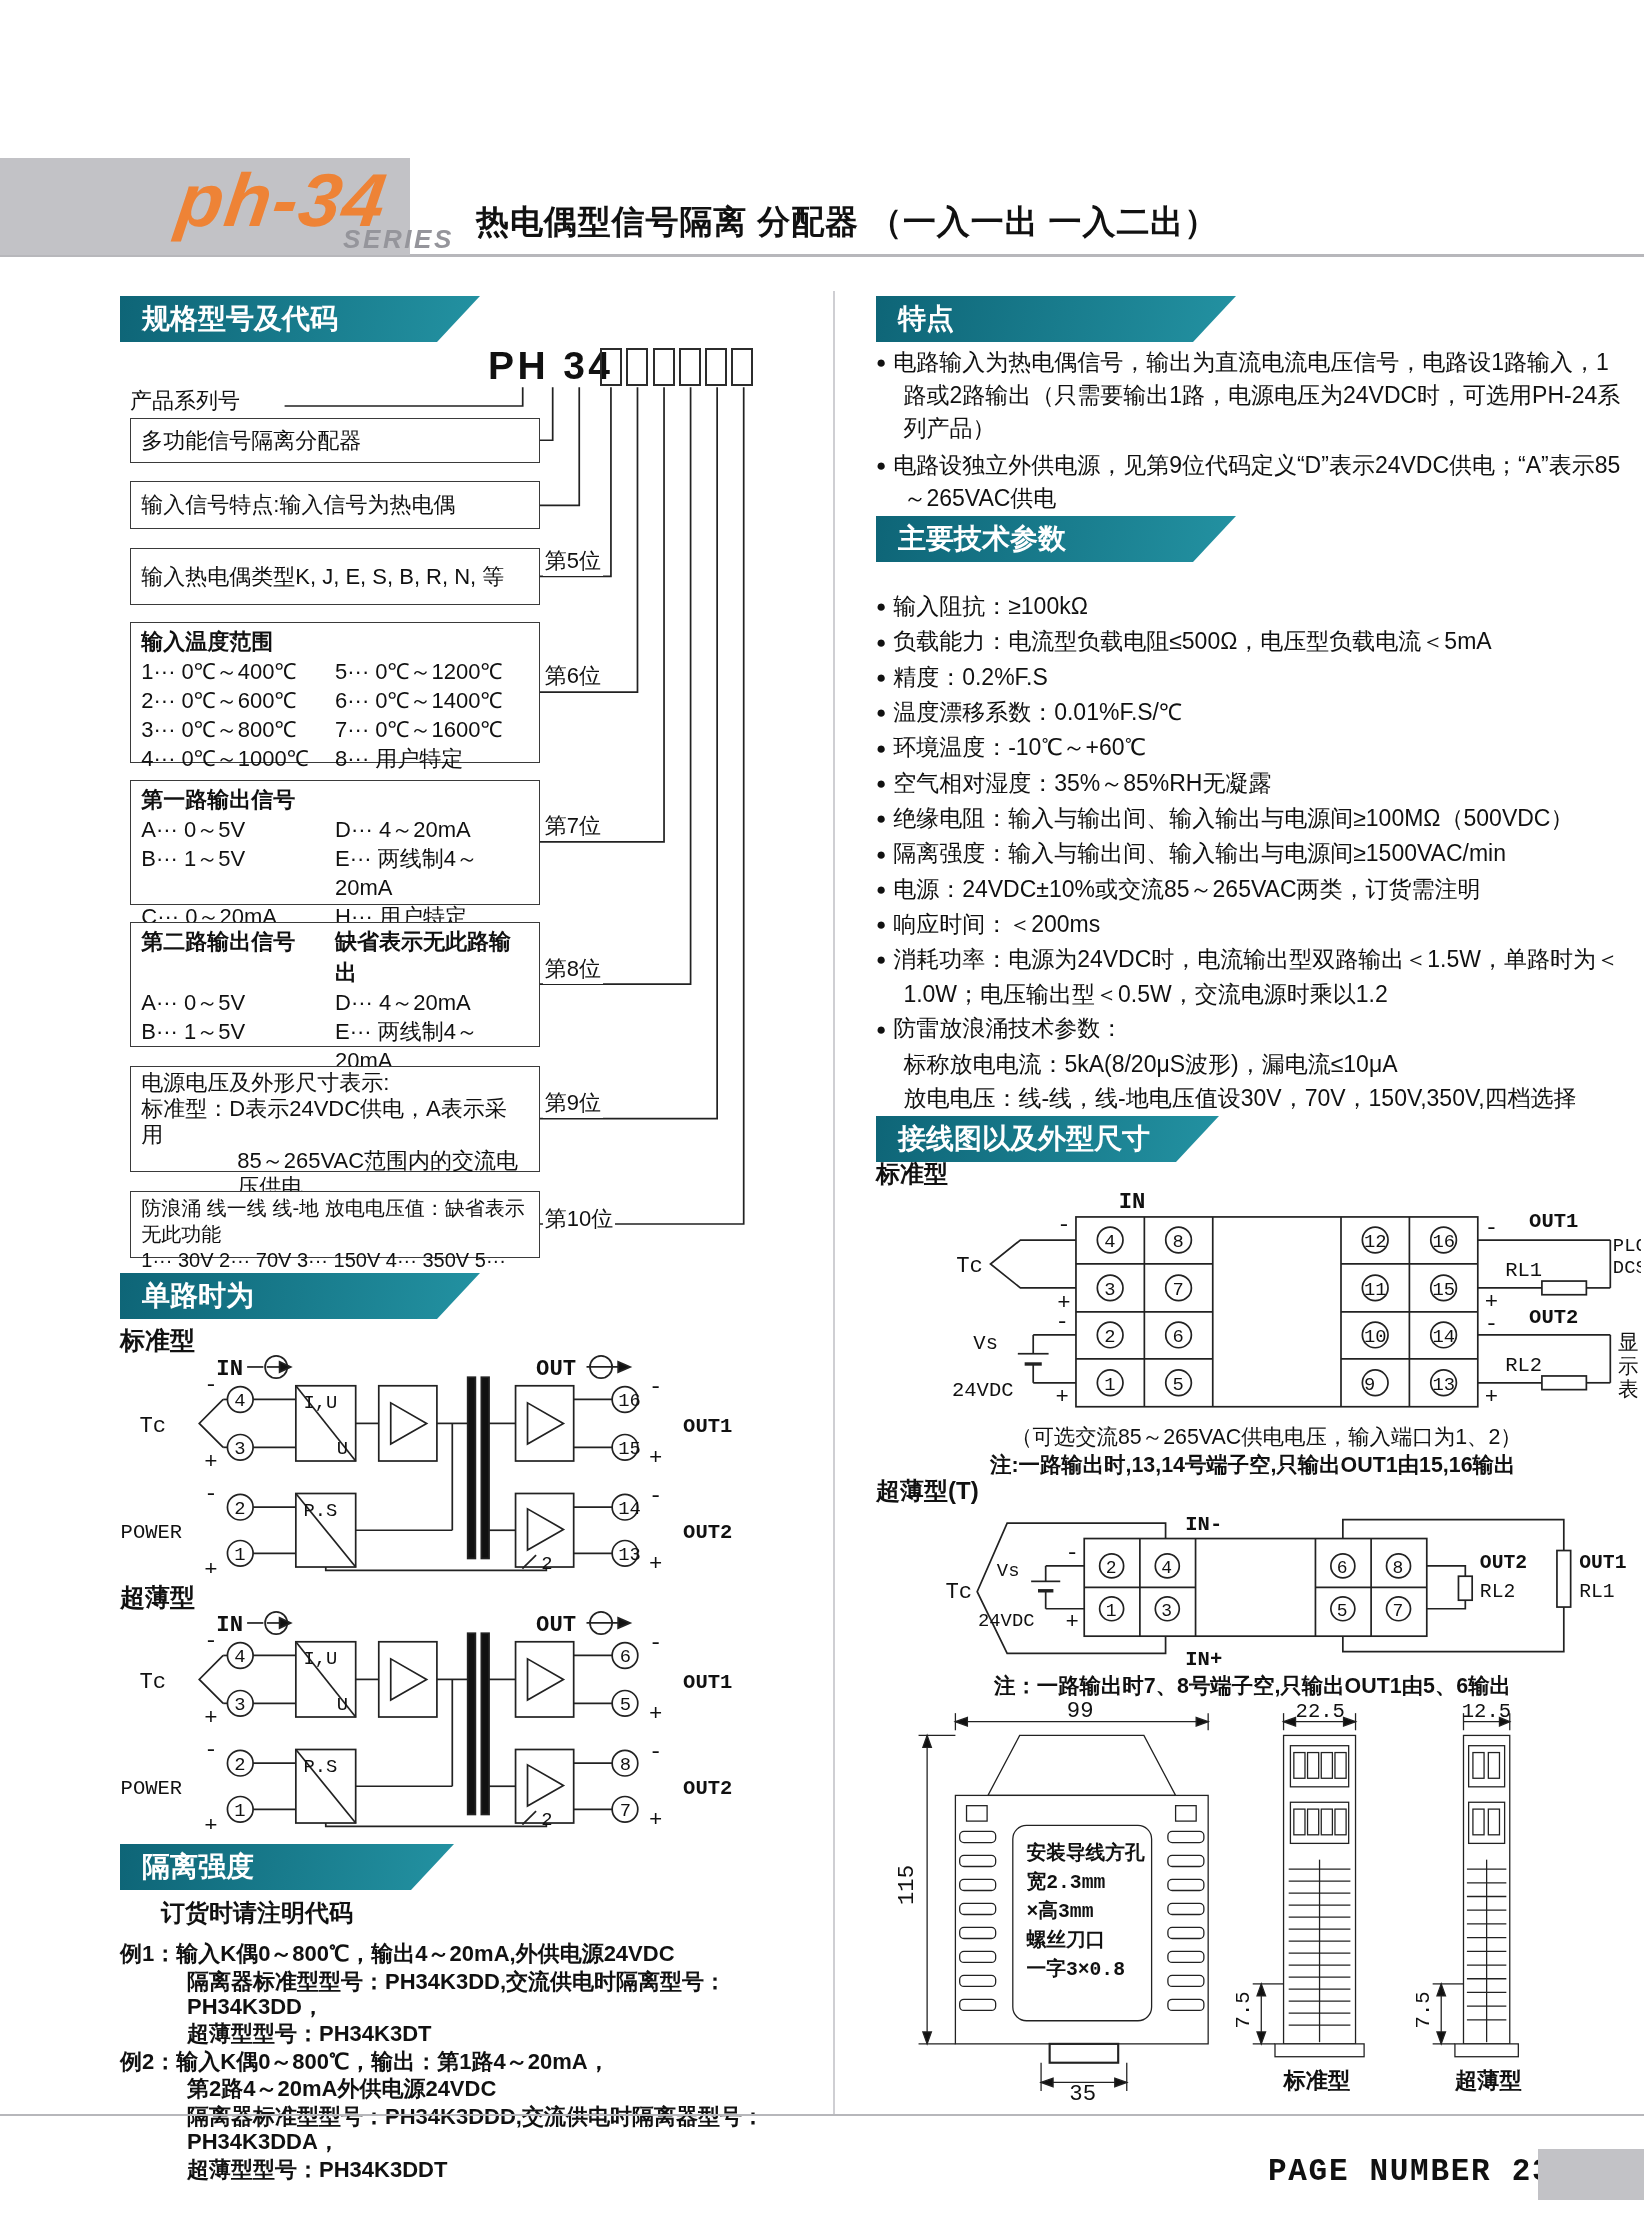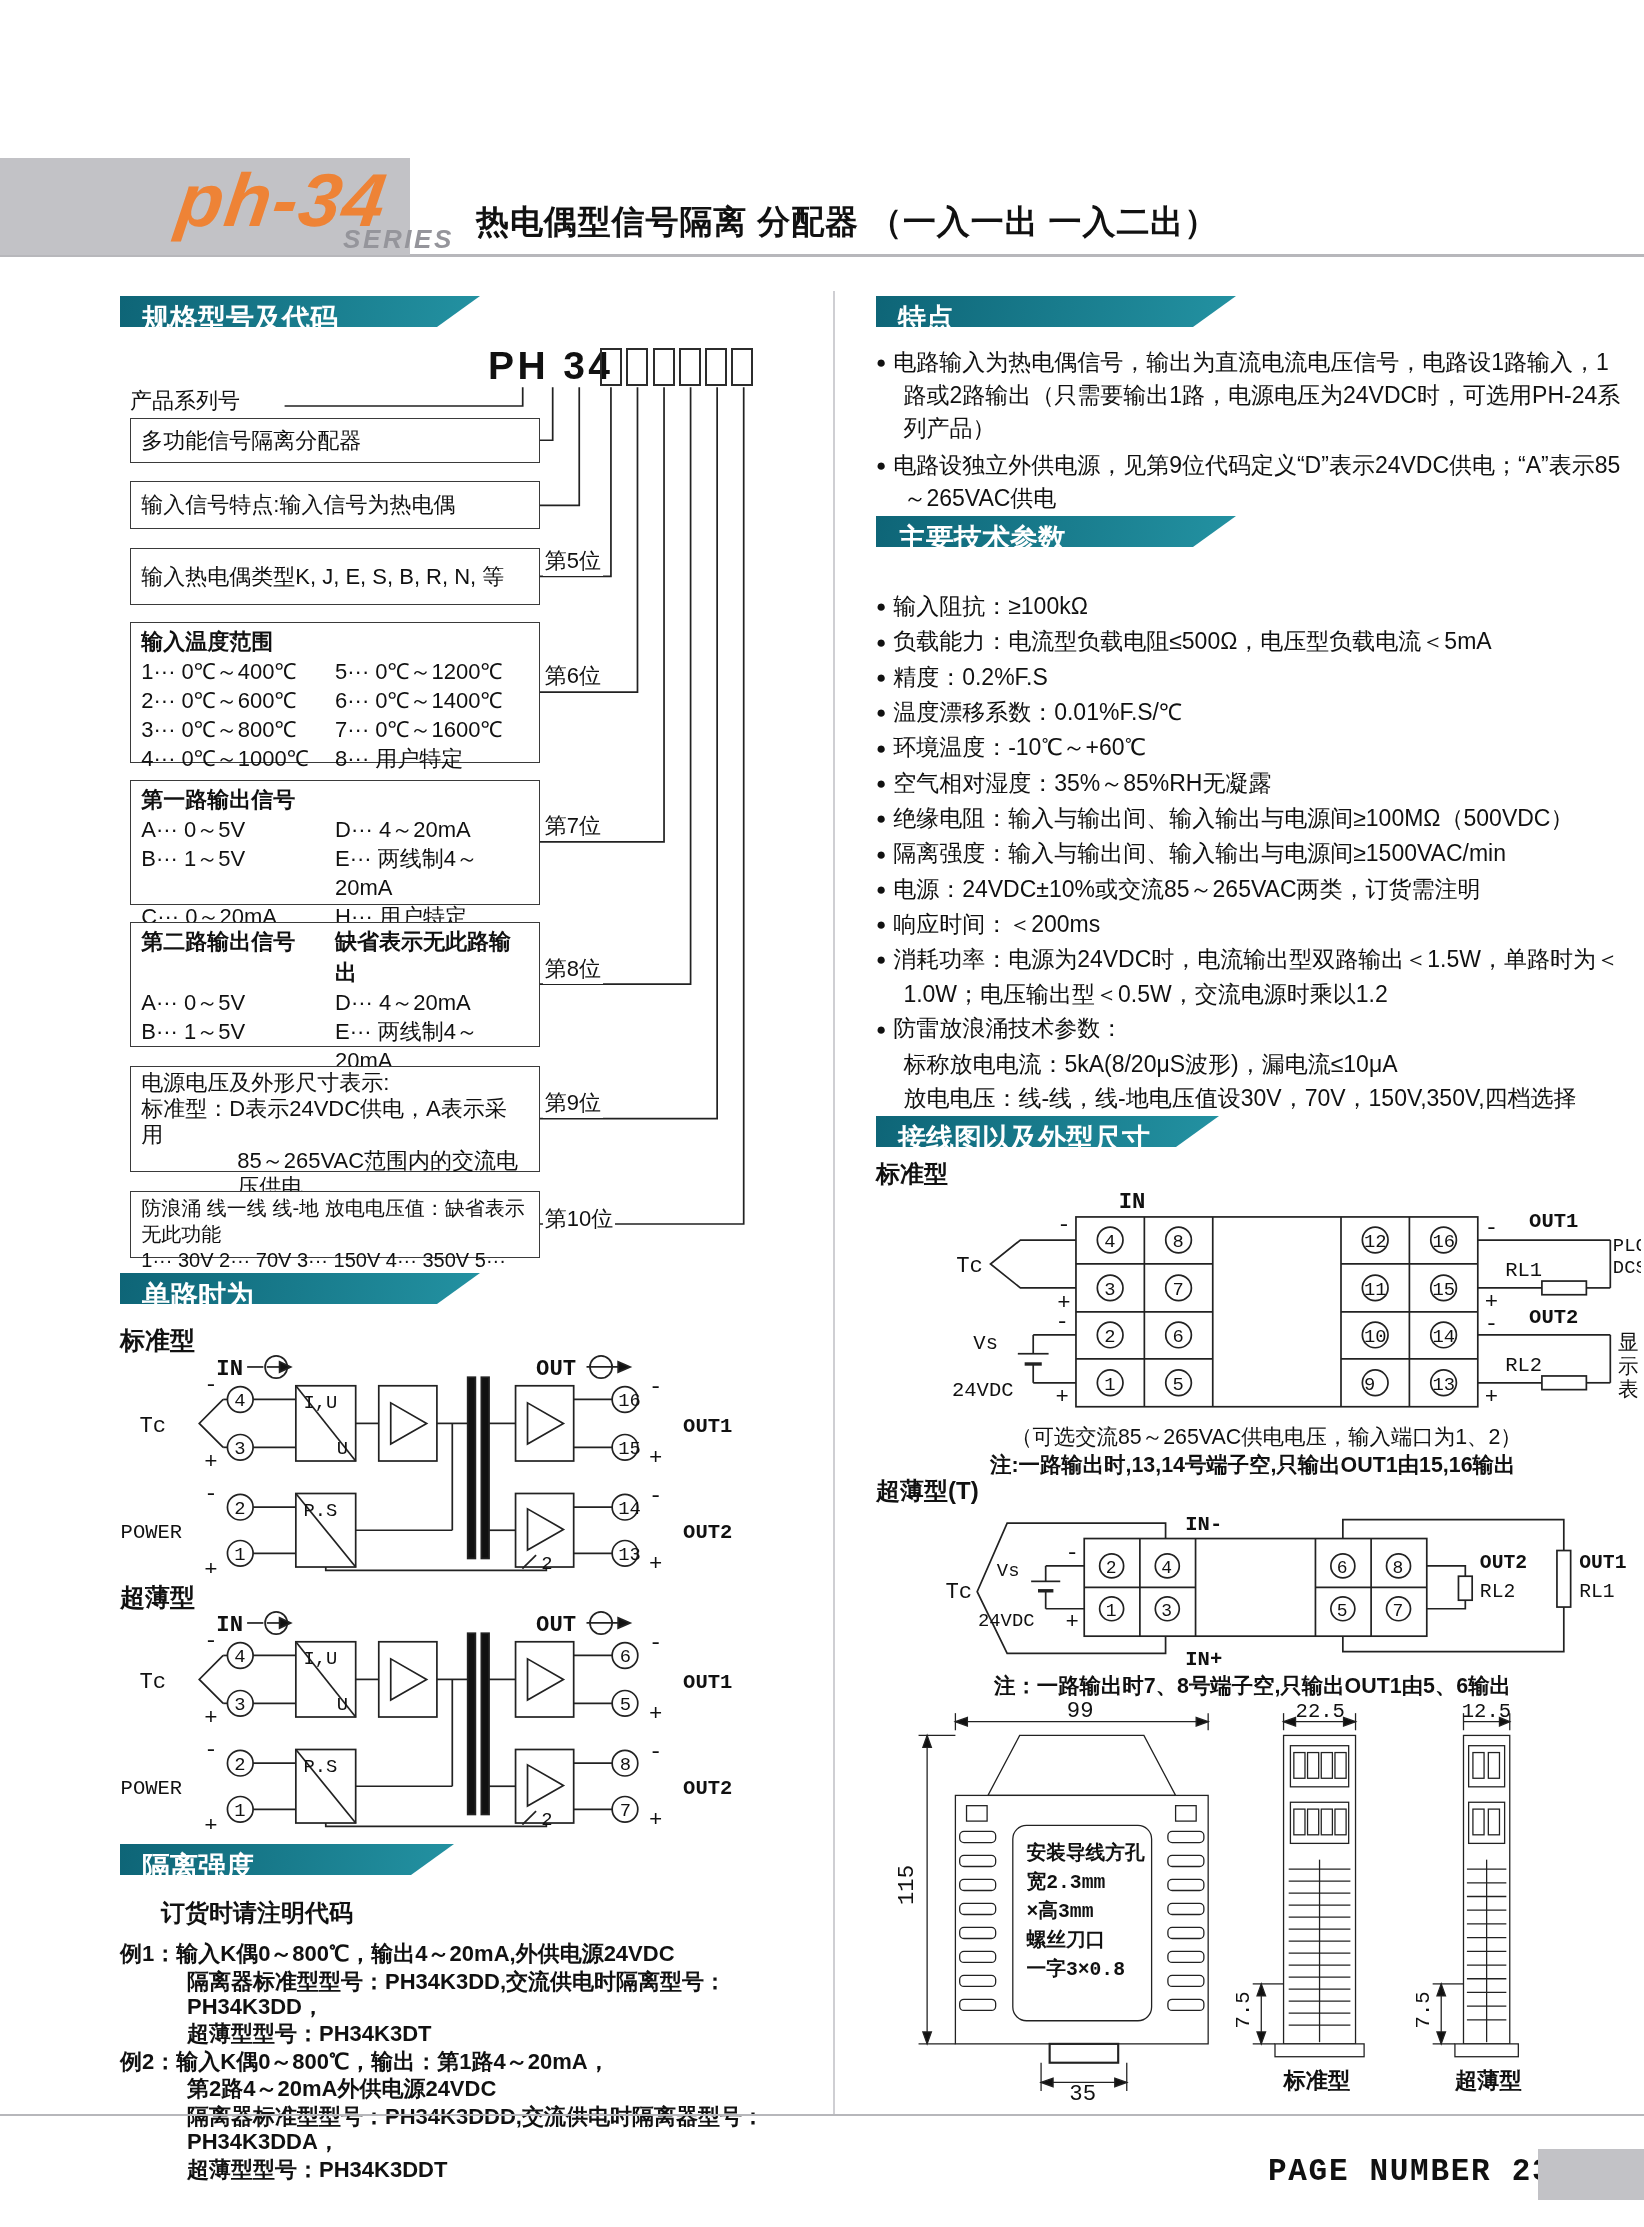--- a/index.html
+++ b/index.html
@@ -7,21 +7,21 @@
         font-family:"Liberation Sans",sans-serif;color:#111;overflow:hidden;}
   
   .hdr-gray{position:absolute;left:0;top:158px;width:410px;height:97px;background:#c2c2c6;}
   .hdr-line{position:absolute;left:0;top:254px;width:1645px;height:2.6px;background:#b7b7bb;}
   .logo{position:absolute;left:178px;top:163px;font-size:75px;font-weight:bold;font-style:italic;
         color:#ee8336;transform:skewX(-8deg);letter-spacing:1.7px;line-height:1;}
   .logo-series{position:absolute;left:343px;top:224px;font-size:26px;font-style:italic;
         color:#95959b;letter-spacing:2.6px;font-weight:bold;}
   .doc-title{position:absolute;left:476px;top:200px;font-size:33px;font-weight:bold;letter-spacing:0.9px;}
   
-  .banner{position:absolute;width:360px;height:31px;box-sizing:border-box;
+  .banner{position:absolute;width:360px;height:46px;box-sizing:border-box;
           background:linear-gradient(100deg,#0e6577 0%,#2392a2 100%);
           color:#fff;font-size:28px;font-weight:bold;line-height:45px;padding-left:22px;
           clip-path:polygon(0 0,100% 0,calc(100% - 43px) 100%,0 100%);}
   
   .codebox{position:absolute;left:130px;width:410px;border:1.7px solid #3a3a3a;box-sizing:border-box;
            padding:3.4px 10.3px;font-size:22px;background:#fff;}
   .cb-center{display:flex;align-items:center;height:100%;}
   .cb-row{display:flex;line-height:29px;}
   .cb-row span{width:50%;}
   .cb-title{line-height:31px;font-weight:bold;}

